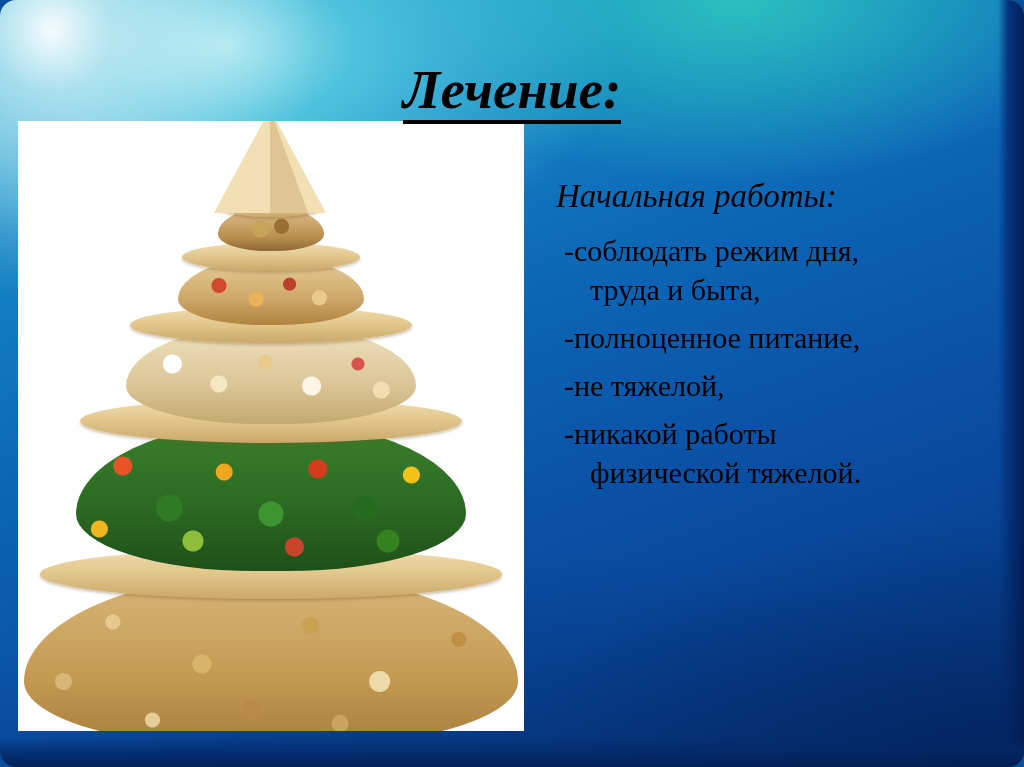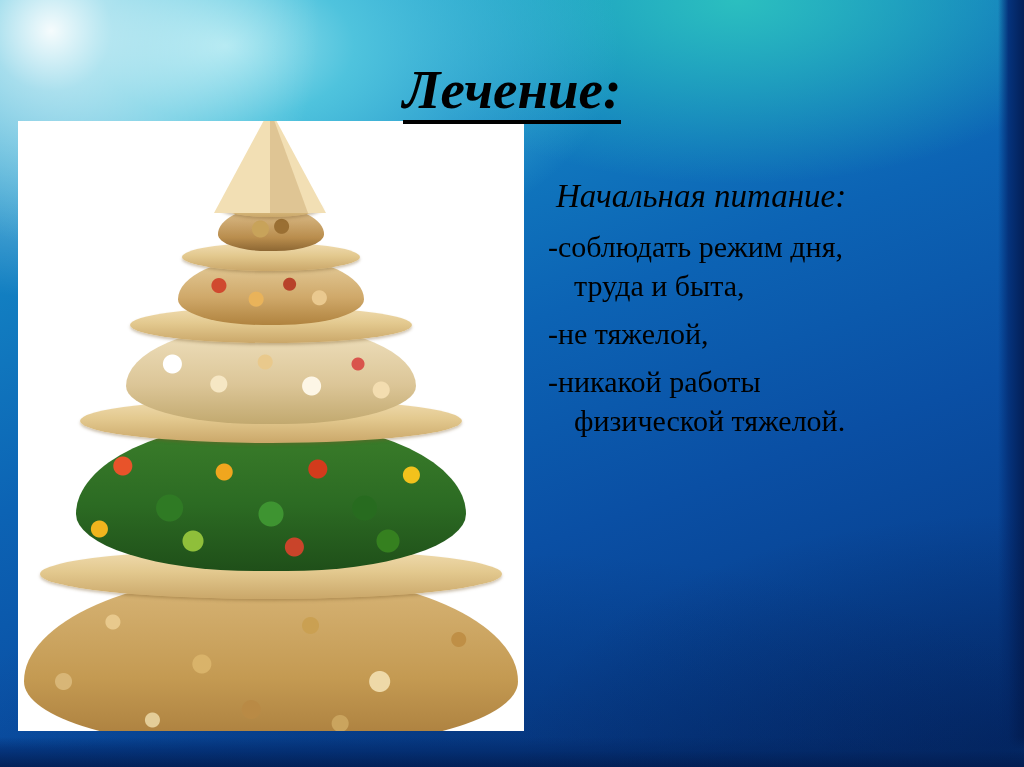--- a/index.html
+++ b/index.html
@@ -18,20 +18,21 @@
   .slide {
     position: relative;
     width: 1024px;
     height: 767px;
     overflow: hidden;
     background:
       radial-gradient(circle at 5% 4%, rgba(255,255,255,0.95) 0%, rgba(255,255,255,0.55) 5%, rgba(140,220,235,0.0) 22%),
       radial-gradient(ellipse 70% 55% at 22% 6%, #9fe4ef 0%, #4fc3dd 18%, rgba(36,150,205,0.0) 55%),
       radial-gradient(ellipse 60% 40% at 72% 0%, #2bbfbf 0%, rgba(32,160,190,0.0) 60%),
       linear-gradient(160deg, #17a7cf 0%, #1384c4 22%, #0c63b4 45%, #0a4fa4 65%, #073f8e 85%, #05337c 100%);
+    border-radius: 16px;
   }
   .slide::after{
     content:"";
     position:absolute;
     left:0; top:0; right:0; bottom:0;
     background:
       radial-gradient(ellipse 120% 80% at 50% 120%, rgba(2,30,85,0.55) 0%, rgba(2,30,85,0.0) 60%),
       radial-gradient(ellipse 90% 60% at 100% 100%, rgba(2,26,76,0.6) 0%, rgba(2,26,76,0.0) 55%);
     pointer-events:none;
   }
@@ -185,21 +186,21 @@
     font-family: "Liberation Serif", serif;
     font-size: 33px;
     font-style: italic;
     font-weight: normal;
     color: #000000;
     margin: 0 0 12px 8px;
     white-space: nowrap;
   }
   .bullets {
     list-style: none;
-    margin: 0;
+    margin: 16px;
     padding: 0;
   }
   .bullets li {
     font-family: "Liberation Serif", serif;
     font-size: 30px;
     line-height: 1.30;
     color: #000000;
     margin: 0 0 9px 0;
     padding: 0;
     text-indent: 0;
@@ -238,27 +239,30 @@
 
       <div class="mound tex-top" style="left:200px; top:86px; width:106px; height:44px;"></div>
       <div class="plate" style="left:202px; top:76px; width:102px; height:20px;"></div>
 
       <div class="cone-top" style="left:196px; top:-12px;"></div>
       <div class="cone-shade" style="left:252px; top:-12px;"></div>
     </div>
   </div>
 
   <div class="content">
-    <div class="subhead">Начальная питание:</div>
+    <div class="subhead">Начальная работы:</div>
     <ul class="bullets">
       <li>
         <span>-соблюдать режим дня,</span>
         <span class="cont">труда и быта,</span>
       </li>
       <li>
+        <span>-полноценное питание,</span>
+      </li>
+      <li>
         <span>-не тяжелой,</span>
       </li>
       <li>
         <span>-никакой работы</span>
         <span class="cont">физической тяжелой.</span>
       </li>
     </ul>
   </div>
 
 </div>

